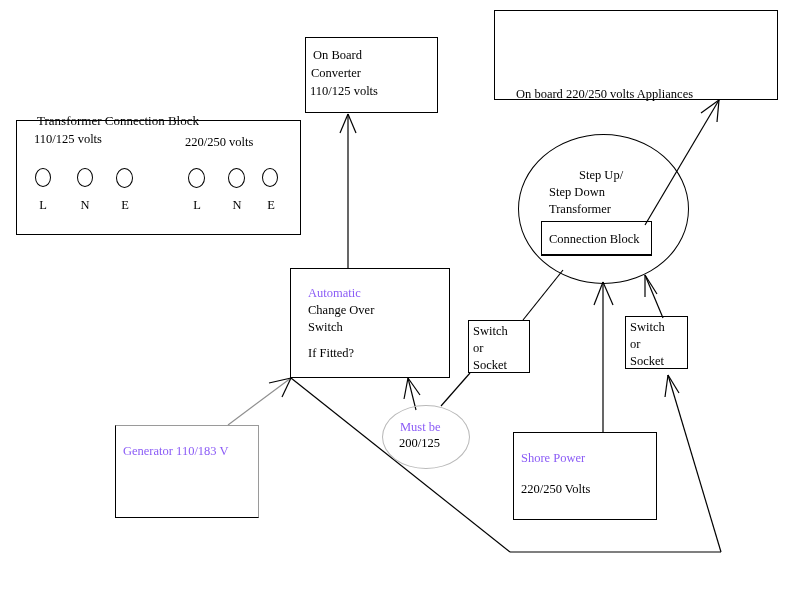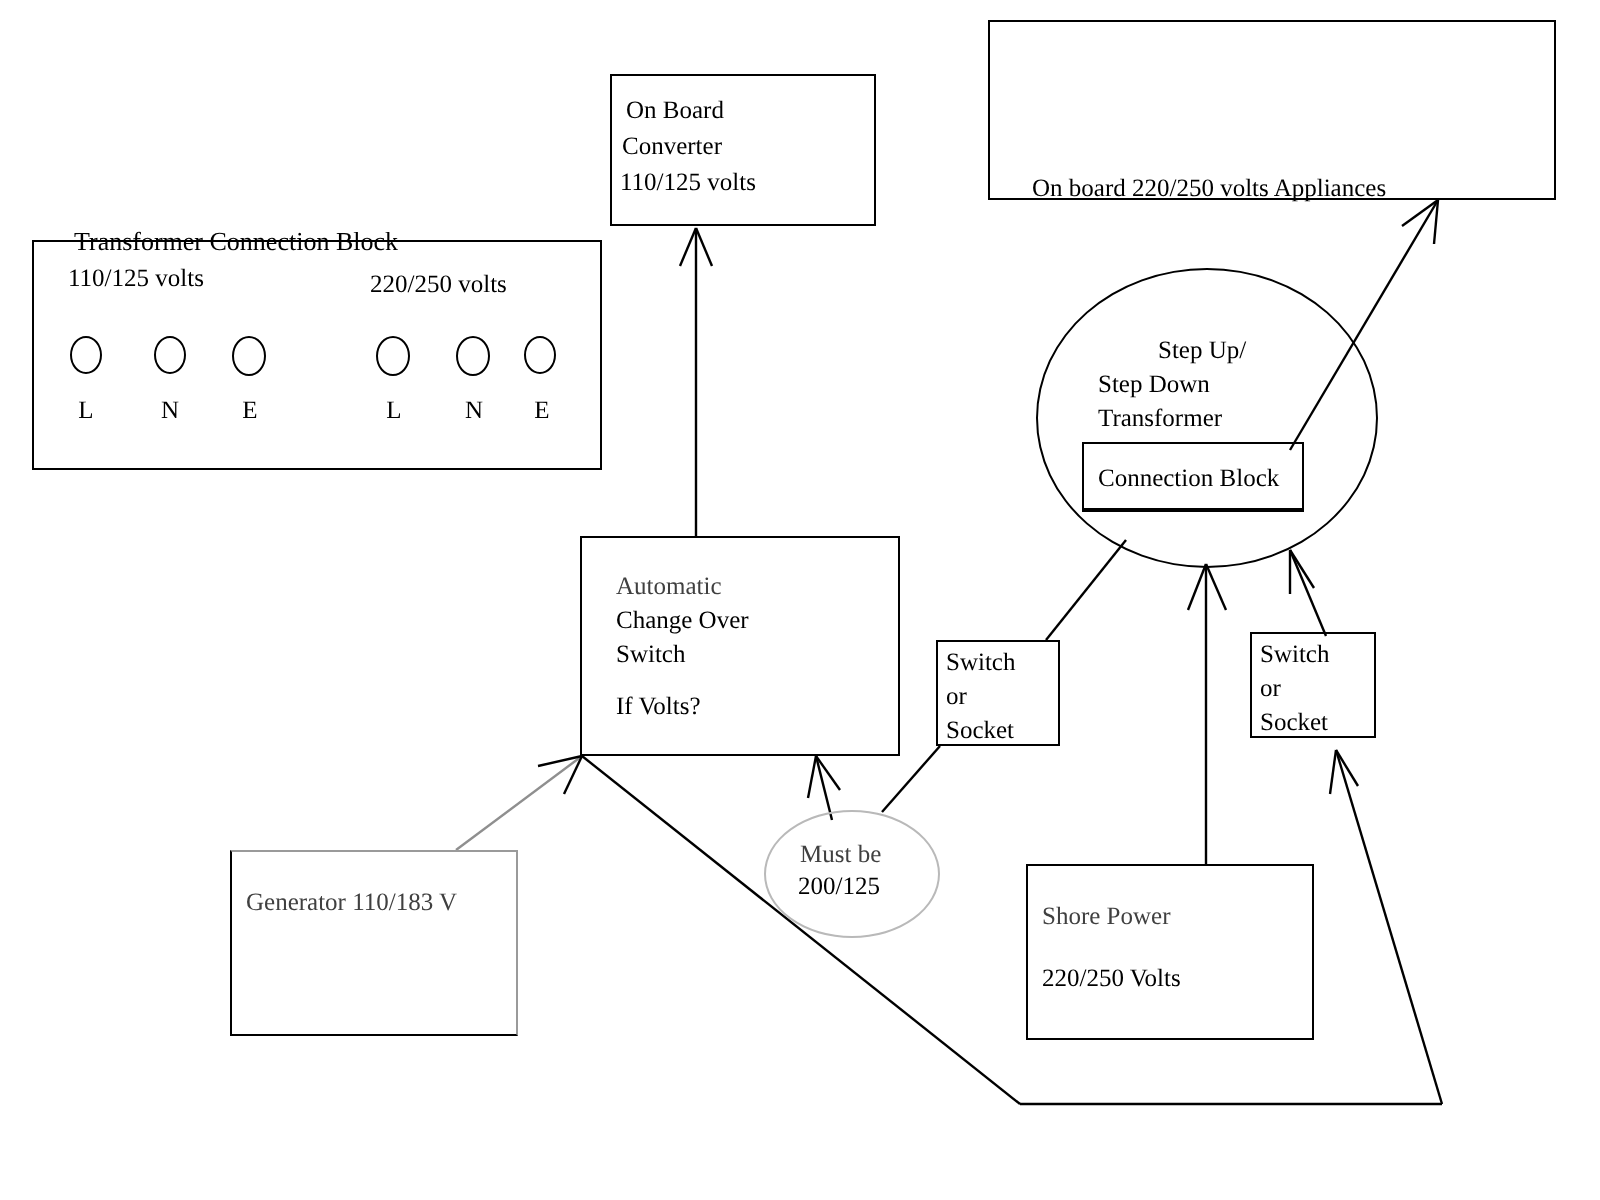--- a/index.html
+++ b/index.html
@@ -45,21 +45,21 @@
     box-sizing: border-box;
     border: 1px solid #000000;
     border-radius: 50%;
     background: transparent;
   }
   .term-label {
     position: absolute;
     white-space: pre;
     text-align: center;
   }
-  .dim { color: #404040; }
+  .dim { color: #8b5cf6; }
   .circle-outline {
     position: absolute;
     box-sizing: border-box;
     border: 1px solid #000000;
     border-radius: 50%;
     background: transparent;
   }
   .ellipse-note {
     position: absolute;
     box-sizing: border-box;
@@ -150,21 +150,21 @@
   <div class="boxtext fs12" style="left:549px; top:183px;">Step Down</div>
   <div class="boxtext fs12" style="left:549px; top:200px;">Transformer</div>
 
   <div class="box" style="left:541px; top:221px; width:111px; height:35px; border-bottom:2px solid #000;"></div>
   <div class="boxtext fs12" style="left:549px; top:230px;">Connection Block</div>
 
   <div class="box" style="left:290px; top:268px; width:160px; height:110px;"></div>
   <div class="boxtext fs12 dim" style="left:308px; top:284px;">Automatic</div>
   <div class="boxtext fs12" style="left:308px; top:301px;">Change Over</div>
   <div class="boxtext fs12" style="left:308px; top:318px;">Switch</div>
-  <div class="boxtext fs12" style="left:308px; top:344px;">If Volts?</div>
+  <div class="boxtext fs12" style="left:308px; top:344px;">If Fitted?</div>
 
   <div class="box" style="left:468px; top:320px; width:62px; height:53px;"></div>
   <div class="boxtext fs12" style="left:473px; top:322px;">Switch</div>
   <div class="boxtext fs12" style="left:473px; top:339px;">or</div>
   <div class="boxtext fs12" style="left:473px; top:356px;">Socket</div>
 
   <div class="box" style="left:625px; top:316px; width:63px; height:53px;"></div>
   <div class="boxtext fs12" style="left:630px; top:318px;">Switch</div>
   <div class="boxtext fs12" style="left:630px; top:335px;">or</div>
   <div class="boxtext fs12" style="left:630px; top:352px;">Socket</div>

